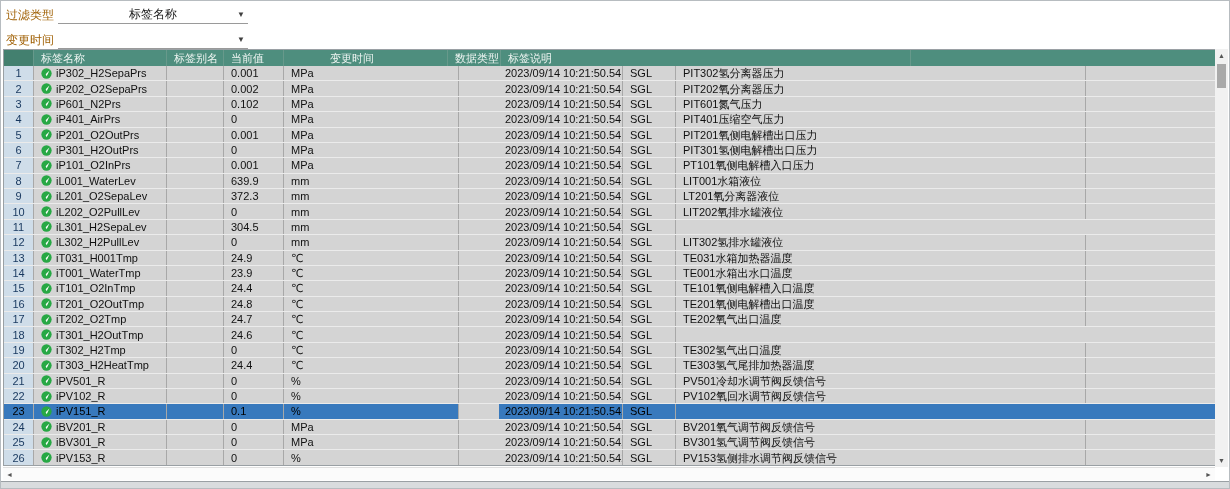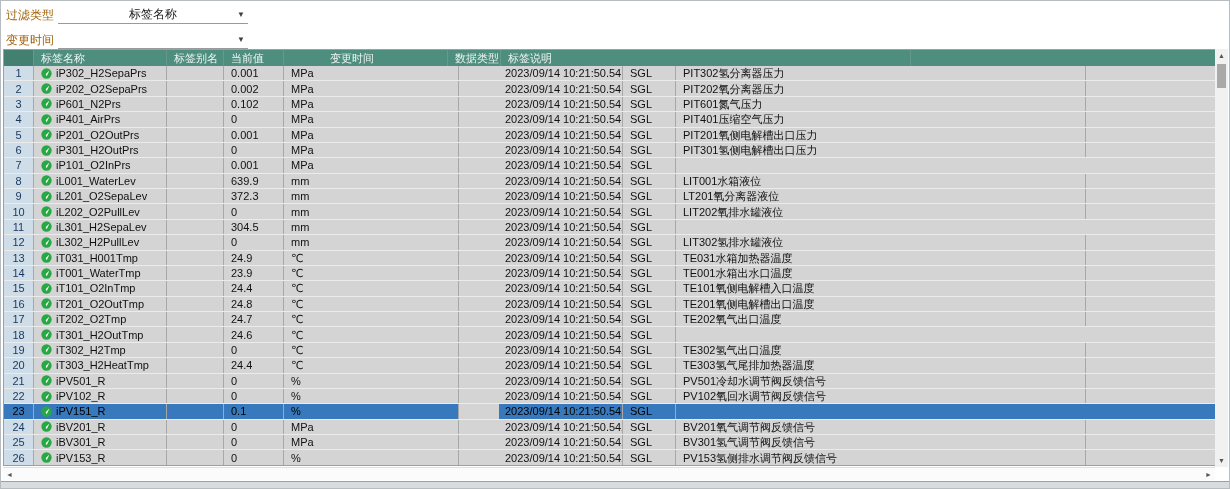--- a/index.html
+++ b/index.html
@@ -214,20 +214,21 @@
                 <path d="M2.9 8.9 L9.2 2.8 L6.2 9.1 L5.1 6.8 Z" fill="#ffffff"></path>
               </svg>
             </span>
             <span>iP101_O2InPrs</span>
           </div>
       <div class="td c-alias"></div>
       <div class="td c-value">0.001</div>
       <div class="td c-unit">MPa</div>
       <div class="td c-time">2023/09/14 10:21:50.542</div>
       <div class="td c-type">SGL</div>
+      <div class="td c-desc">PT101氧侧电解槽入口压力</div>
       <div class="td c-rest"></div>
     </div>
         <div class="tr">
       <div class="td c-num">8</div>
       <div class="td c-name">
             <span class="tag-icon">
               <svg viewBox="0 0 12 12" width="11" height="11">
                 <circle cx="6" cy="6" r="5.6" fill="#27a844"></circle>
                 <path d="M2.9 8.9 L9.2 2.8 L6.2 9.1 L5.1 6.8 Z" fill="#ffffff"></path>
               </svg>

